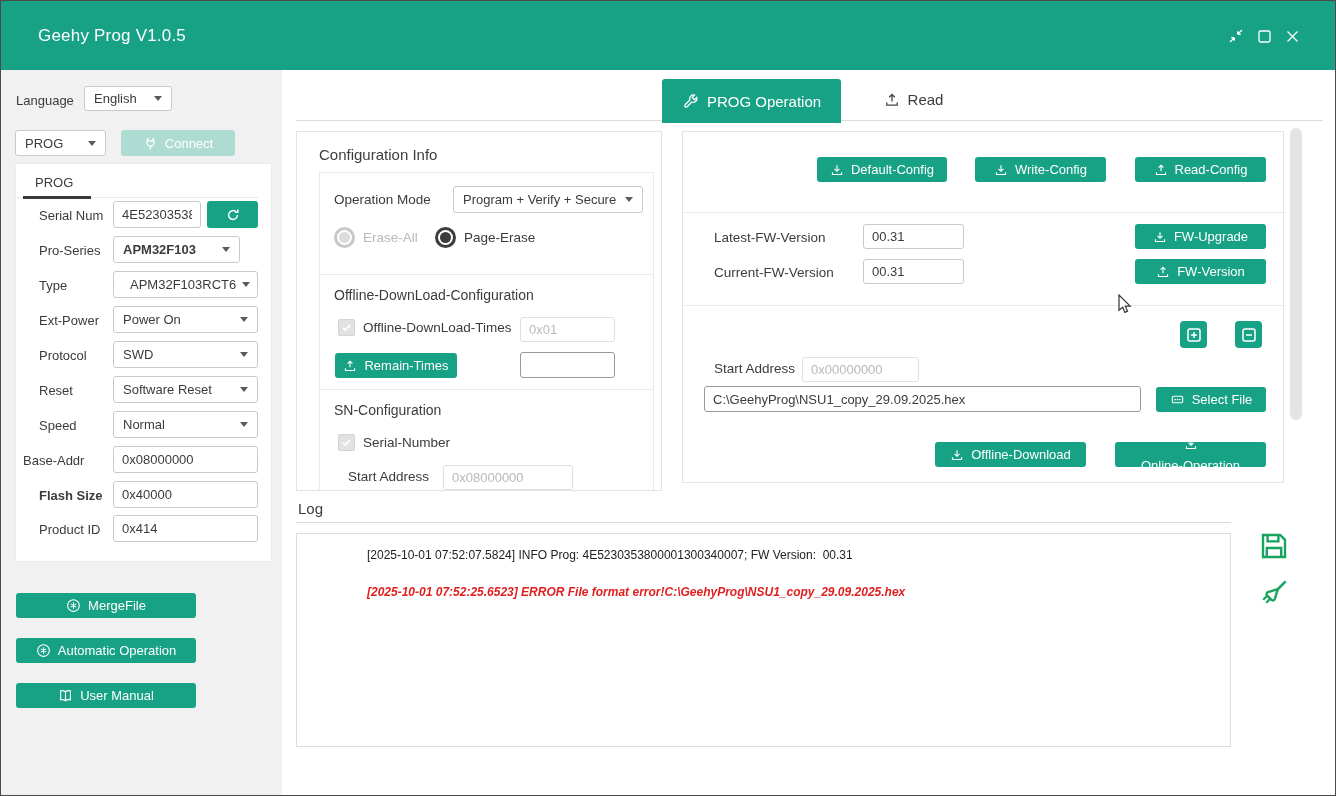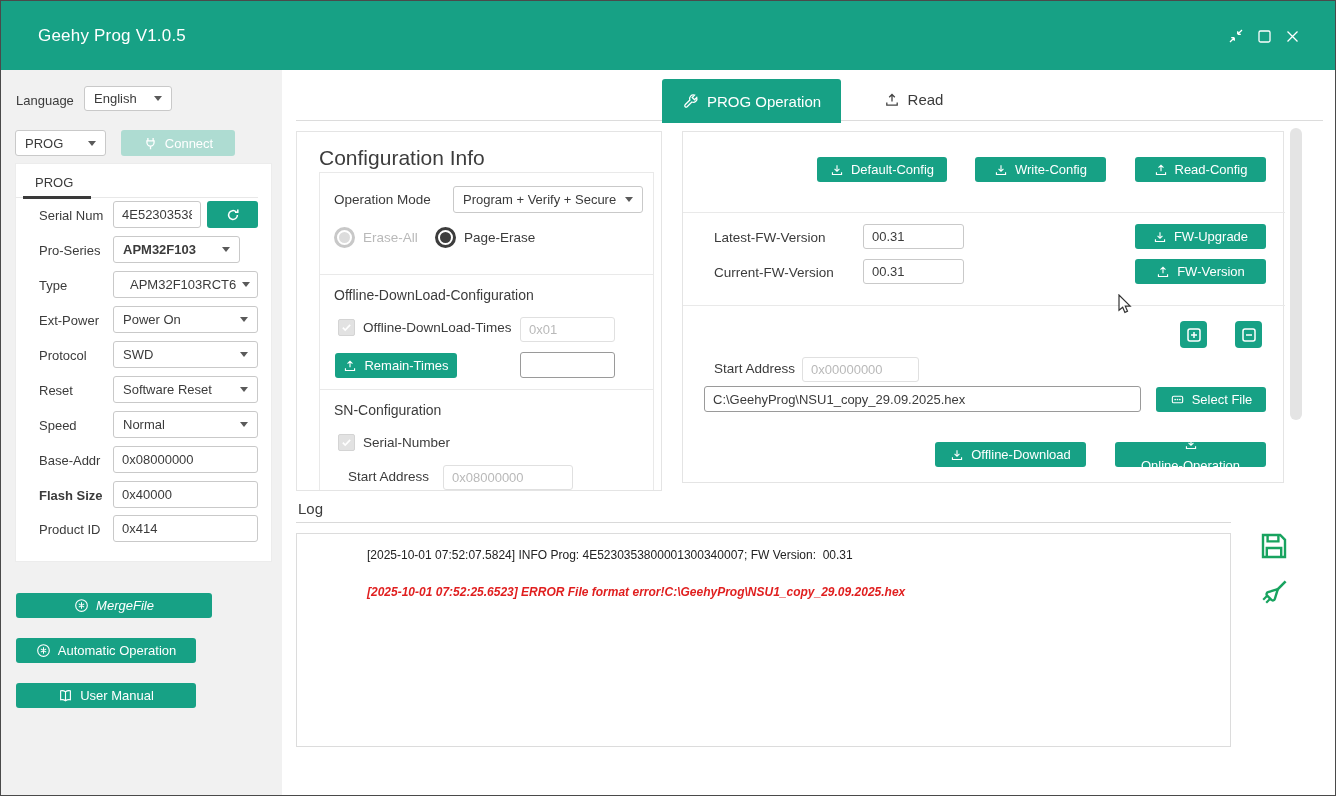--- a/index.html
+++ b/index.html
@@ -138,30 +138,30 @@
     <span>Software Reset</span>
       <span class="caret"></span>
   </div>
 
   <span class="abs lbl" style="left:38px;top:417px;">Speed</span>
   <div class="abs sel" style="left:112px;top:410px;width:145px;height:27px;">
     <span>Normal</span>
       <span class="caret"></span>
   </div>
 
-  <span class="abs lbl" style="left:38px;top:452px;">Base-Addr</span>
+  <span class="abs lbl" style="left:22px;top:452px;">Base-Addr</span>
   <input class="abs inp" style="left: 112px; top: 445px; width: 145px; height: 27px;" value="0x08000000">
 
   <span class="abs lbl" style="left:38px;top:487px;font-weight:bold;">Flash Size</span>
   <input class="abs inp" style="left: 112px; top: 480px; width: 145px; height: 27px;" value="0x40000">
 
   <span class="abs lbl" style="left:38px;top:521px;">Product ID</span>
   <input class="abs inp" style="left: 112px; top: 514px; width: 145px; height: 27px;" value="0x414">
 
-  <button class="abs btn" style="left:15px;top:592px;width:196px;height:25px;font-style:italic;">
+  <button class="abs btn" style="left:15px;top:592px;width:180px;height:25px;">
     <span>
       <svg width="15" height="15" viewBox="0 0 16 16">
           <circle cx="8" cy="8" r="6.2" stroke="#fff" stroke-width="1.2" fill="none"></circle>
           <path d="M8 4.6v6.8M5.1 6.3l5.8 3.4M10.9 6.3L5.1 9.7" stroke="#fff" stroke-width="1.1"></path>
         </svg>
     </span>
     <span>MergeFile</span>
   </button>
   <button class="abs btn" style="left:15px;top:637px;width:180px;height:25px;">
     <span>
@@ -194,21 +194,21 @@
   <div class="abs tab idle" style="left:840px;top:78px;width:145px;height:41px;">
     <span>
       <svg width="16" height="16" viewBox="0 0 16 16">
           <path d="M8 9.5v-7M5.2 5.3L8 2.5l2.8 2.8M2.8 10.5v2.7h10.4v-2.7" stroke="#444" stroke-width="1.3" fill="none"></path>
         </svg>
     </span>
     <span>Read</span>
   </div>
 
   <div class="abs panel" style="left:295px;top:130px;width:366px;height:360px;overflow:hidden;">
-    <span class="abs" style="left:22px;top:14px;font-size:21px;color:#3c3c3c;">Configuration Info</span>
+    <span class="abs" style="left:22px;top:14px;font-size:15px;color:#3c3c3c;">Configuration Info</span>
 
     <div class="sec" style="top:40px;height:103px;">
       <span class="abs" style="left:14px;top:19px;font-size:13.5px;color:#3b3b3b;">Operation Mode</span>
       <div class="abs sel" style="left:133px;top:13px;width:190px;height:27px;">
         <span>Program + Verify + Secure</span>
         <span class="caret"></span>
       </div>
       <div class="abs" style="left:14px;top:54px;display:flex;align-items:center;gap:8px;">
         <span class="radio off">
             <span class="dot"></span>

